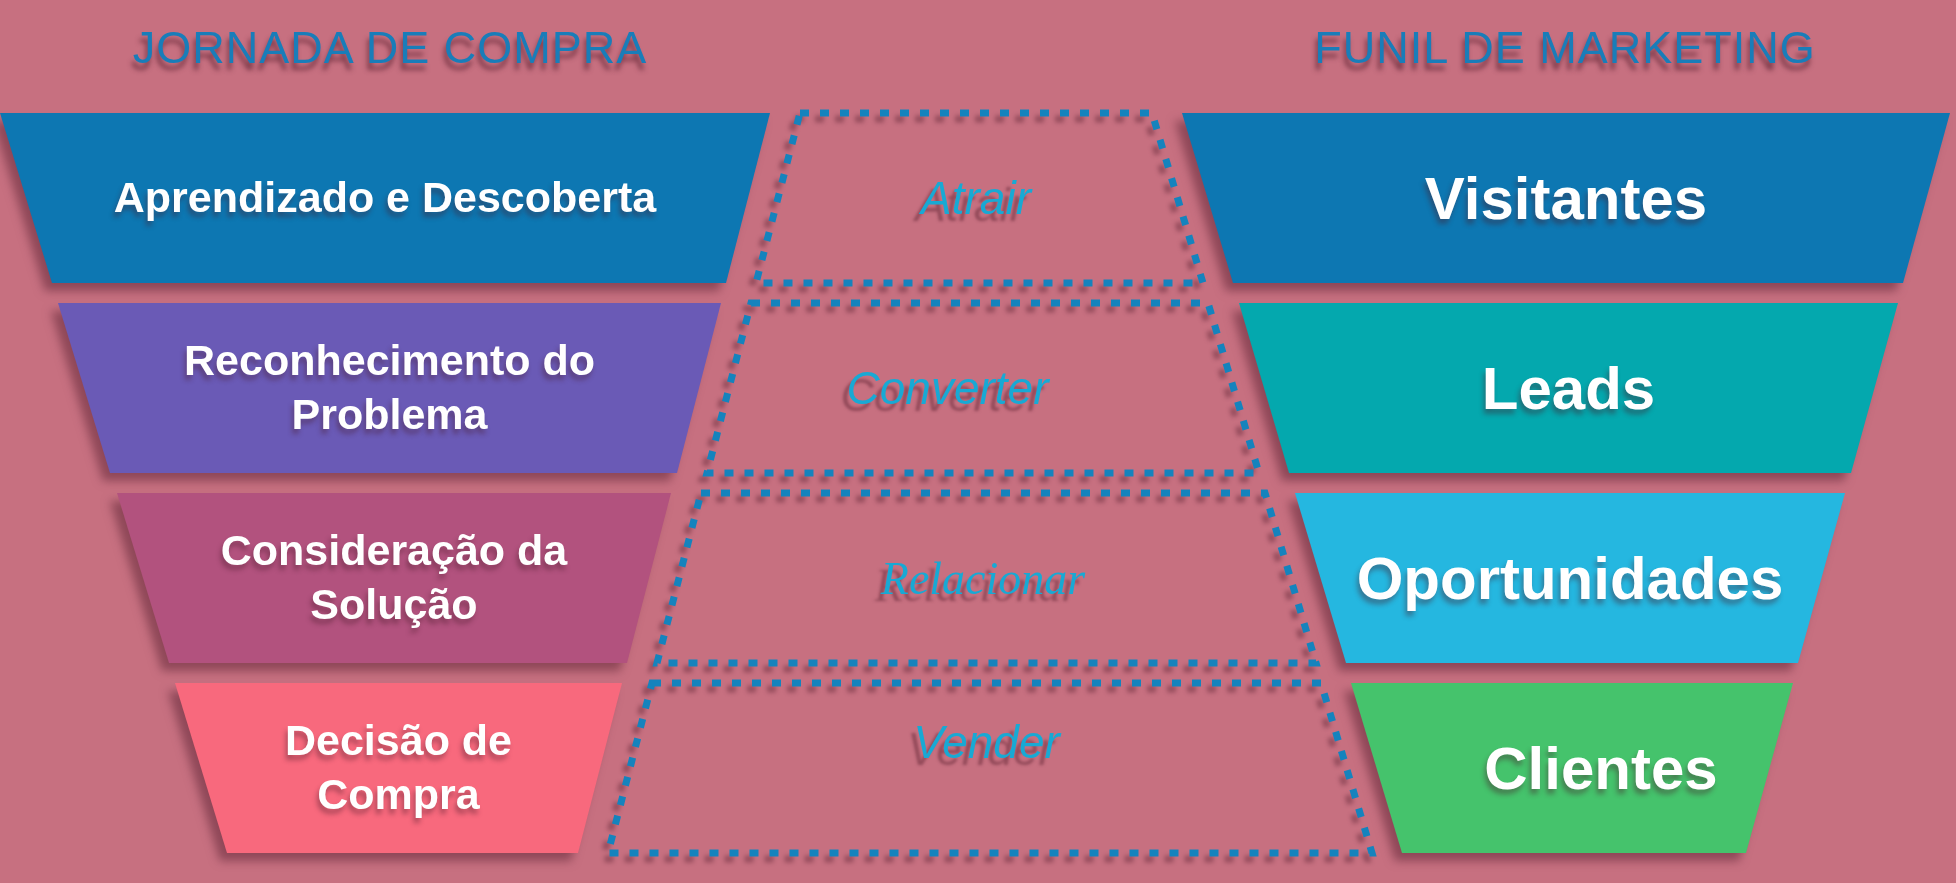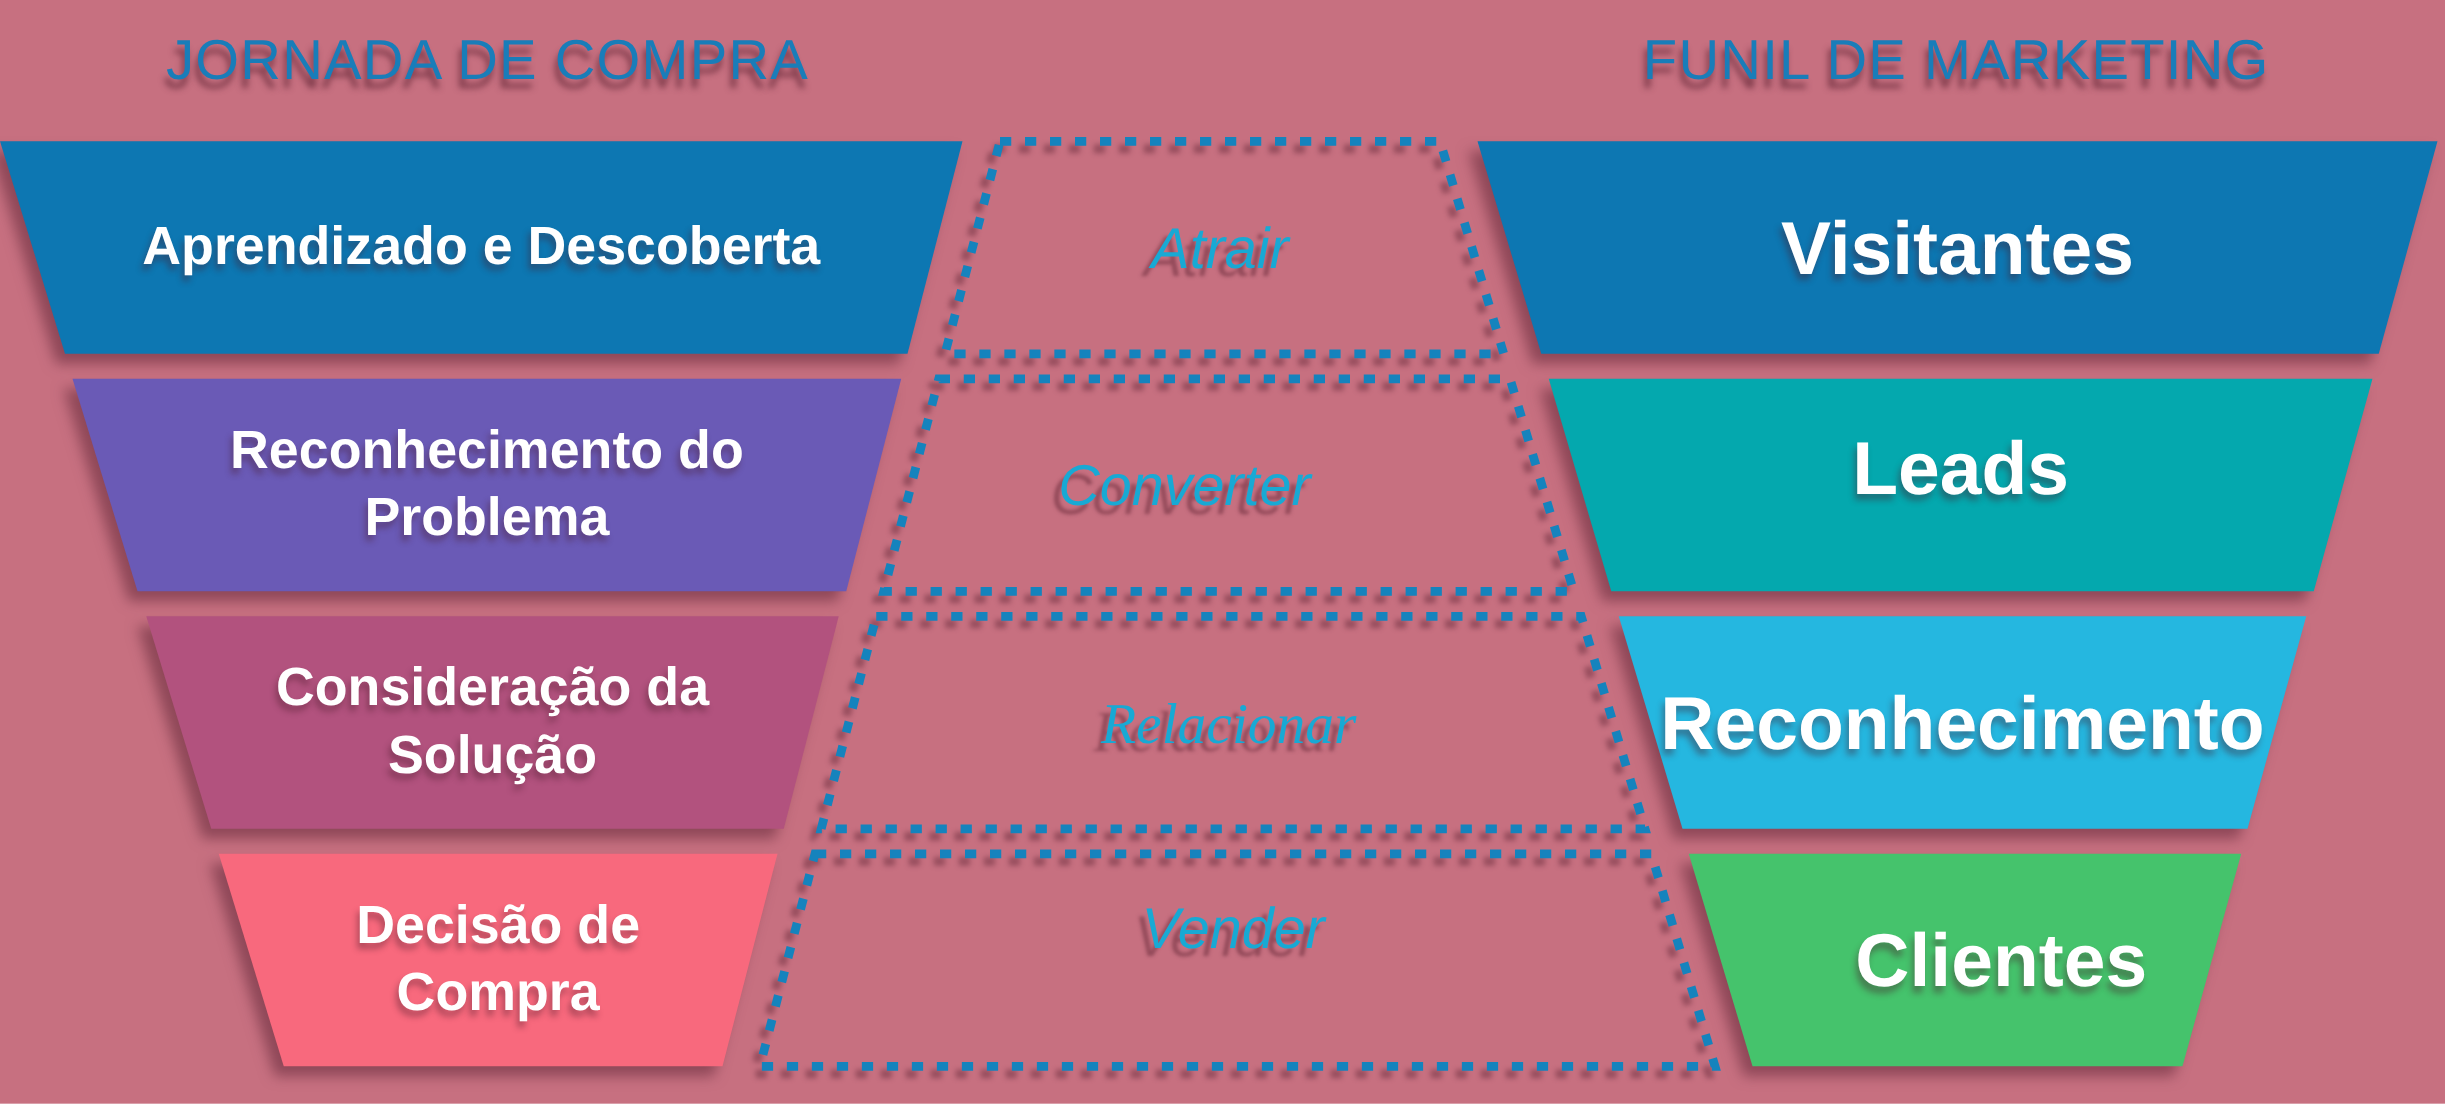--- a/index.html
+++ b/index.html
@@ -77,21 +77,21 @@
   .left-s4 { left: 175px; top: 683px; width: 447px; height: 170px; }
 
   
   .mid-s1 { left: 800px; top: 113px; width: 352px; height: 170px; }
   .mid-s2 { left: 719px; top: 303px; width: 457px; height: 170px; }
   .mid-s3 { left: 701px; top: 493px; width: 564px; height: 170px; font-family: Liberation Serif, serif; }
   .mid-s4 { left: 652px; top: 657px; width: 669px; height: 170px; }
 
   
   .right-s1 { left: 1182px; top: 113px; width: 768px; height: 170px; }
-  .right-s2 { left: 1239px; top: 289px; width: 659px; height: 170px; }
+  .right-s2 { left: 1239px; top: 303px; width: 659px; height: 170px; }
   .right-s3 { left: 1295px; top: 493px; width: 550px; height: 170px; }
   .right-s4 { left: 1380px; top: 683px; width: 442px; height: 170px; }
 </style>
 </head>
 <body>
 
 <div class="canvas" style="background: rgb(199, 112, 128);">
 
   <svg class="canvas-svg" viewBox="0 0 1956 883" xmlns="http://www.w3.org/2000/svg">
 
@@ -137,16 +137,16 @@
   <div class="label stage-label left-s4">
     <span>Decisão de</span>
     <span>Compra</span>
   </div>
   <div class="label middle-label mid-s2">Converter</div>
   <div class="label middle-label mid-s3">Relacionar</div>
   <div class="label middle-label mid-s4">Vender</div>
 
   <div class="label stage-label right-label right-s1">Visitantes</div>
   <div class="label stage-label right-label right-s2">Leads</div>
-  <div class="label stage-label right-label right-s3">Reconhecimento</div>
+  <div class="label stage-label right-label right-s3">Oportunidades</div>
   <div class="label stage-label right-label right-s4">Clientes</div>
 
 </div>
 
 </body></html>

